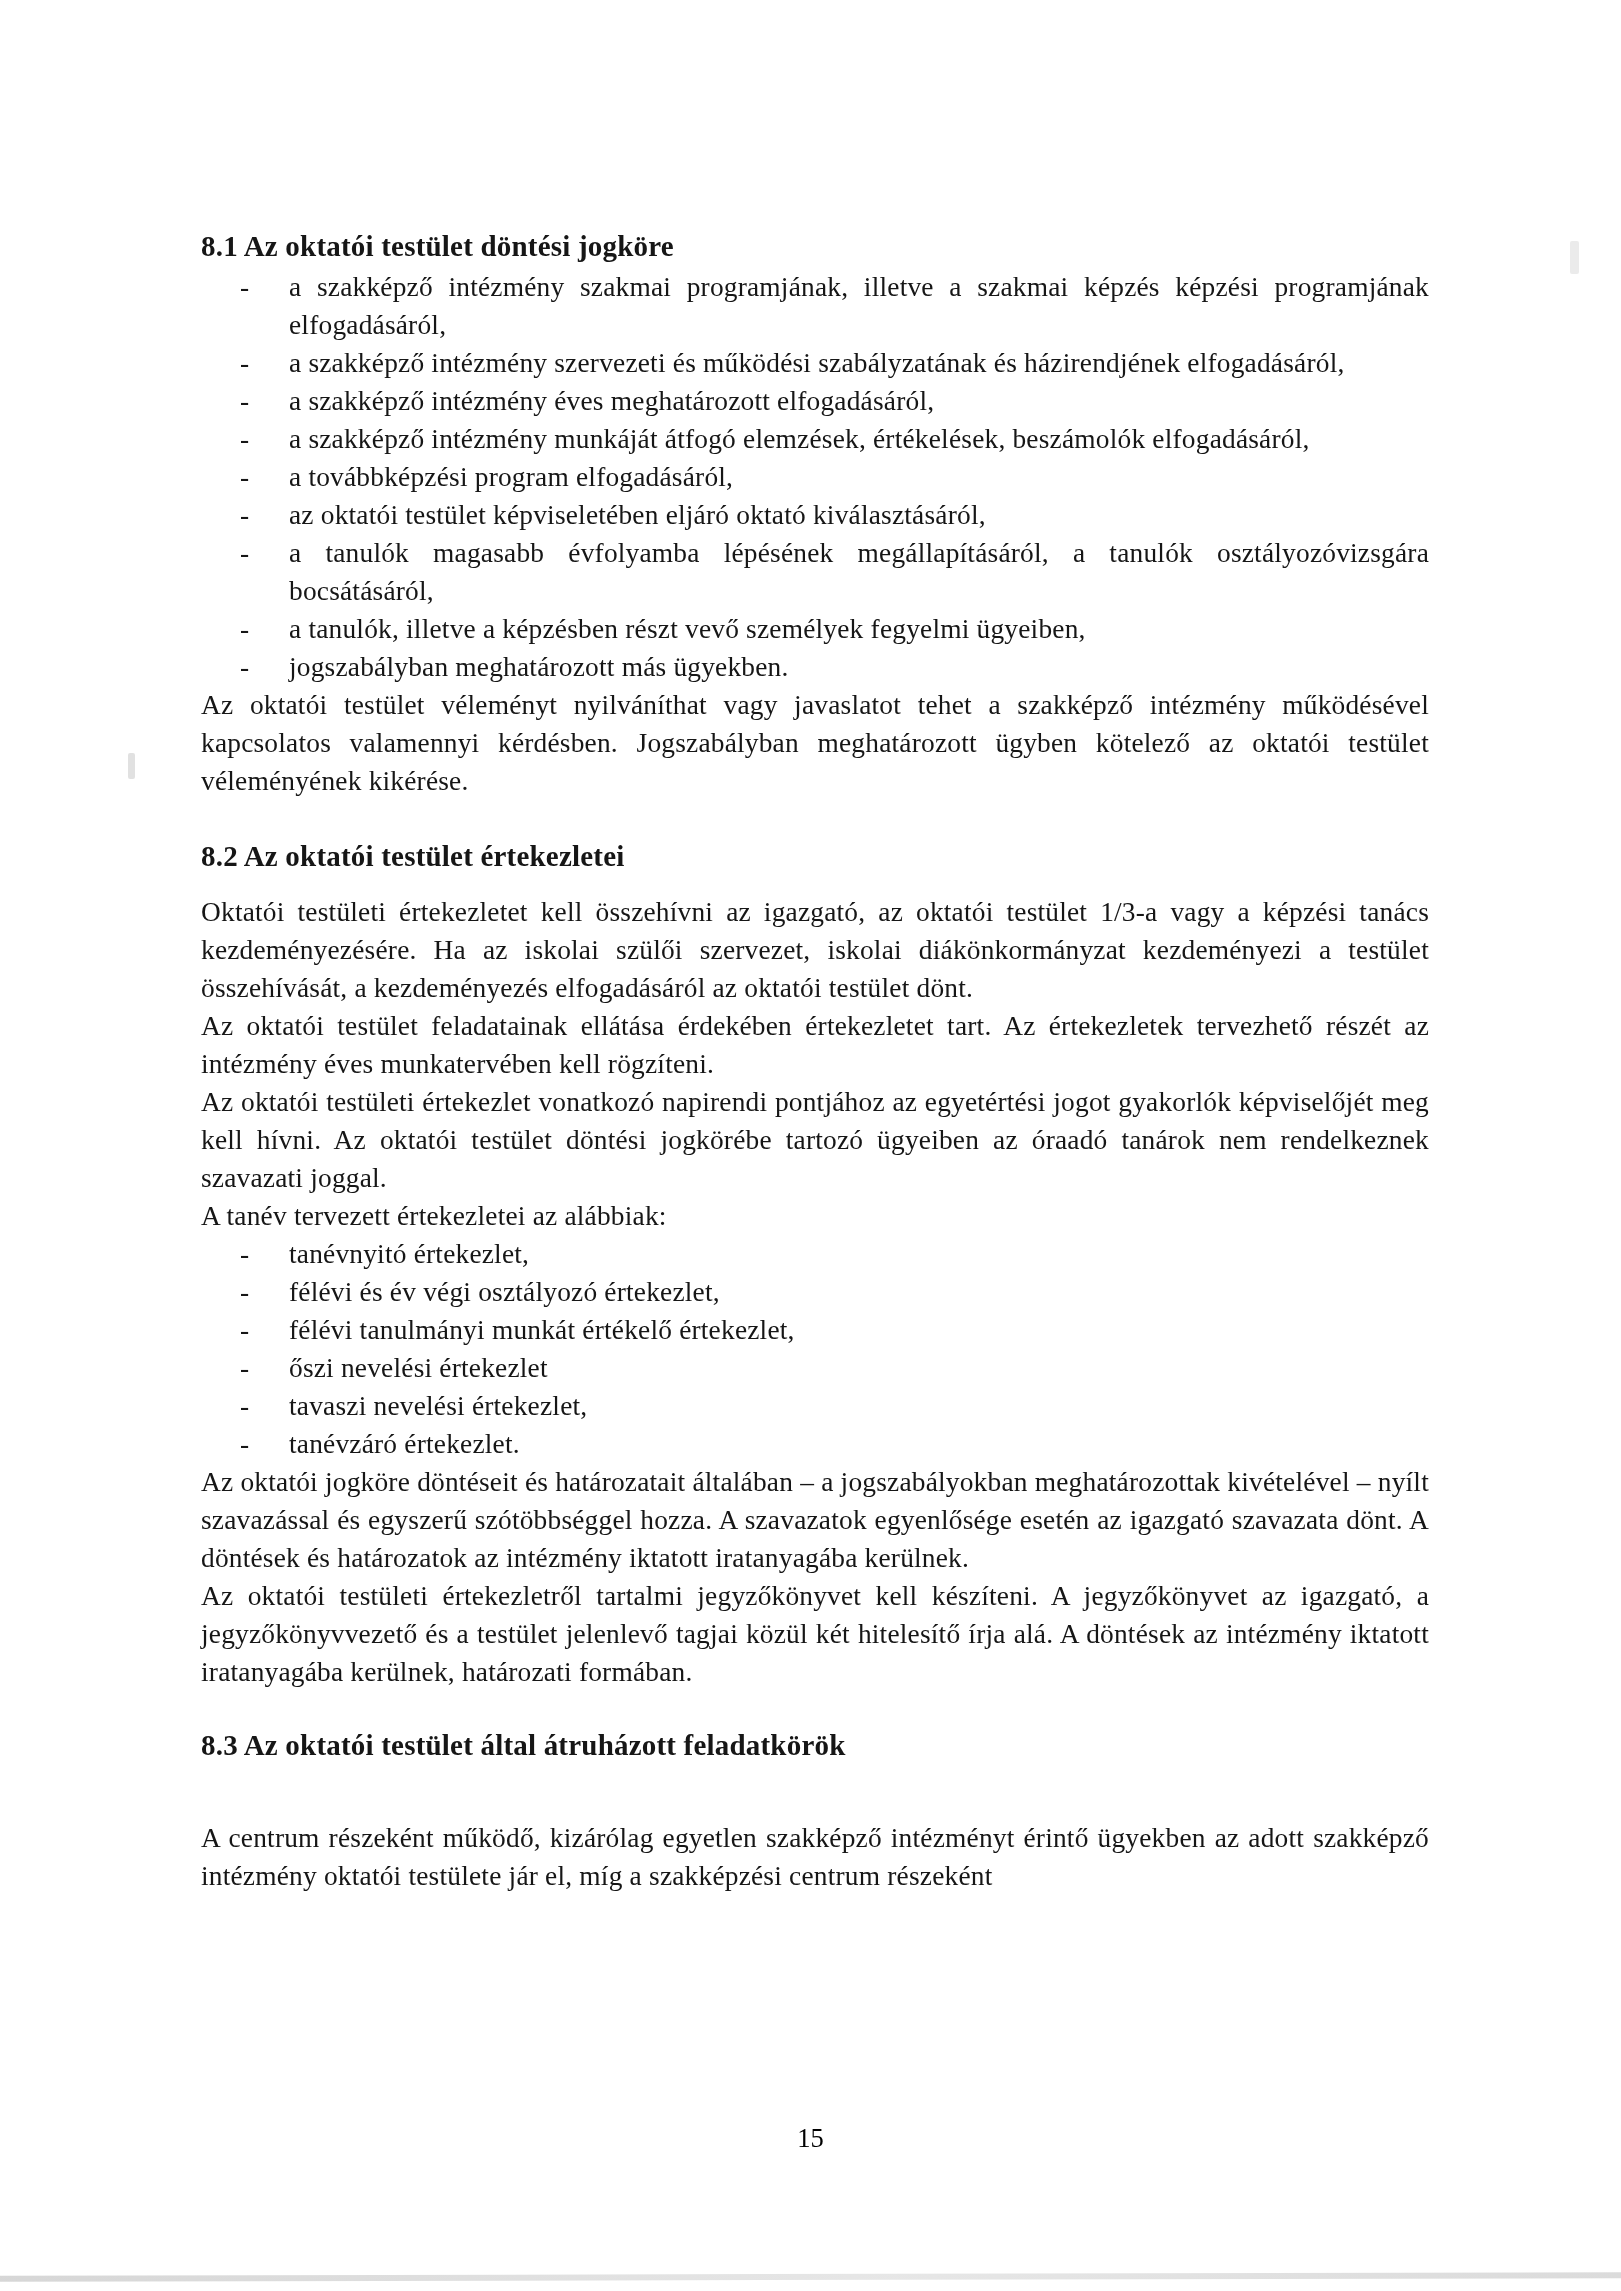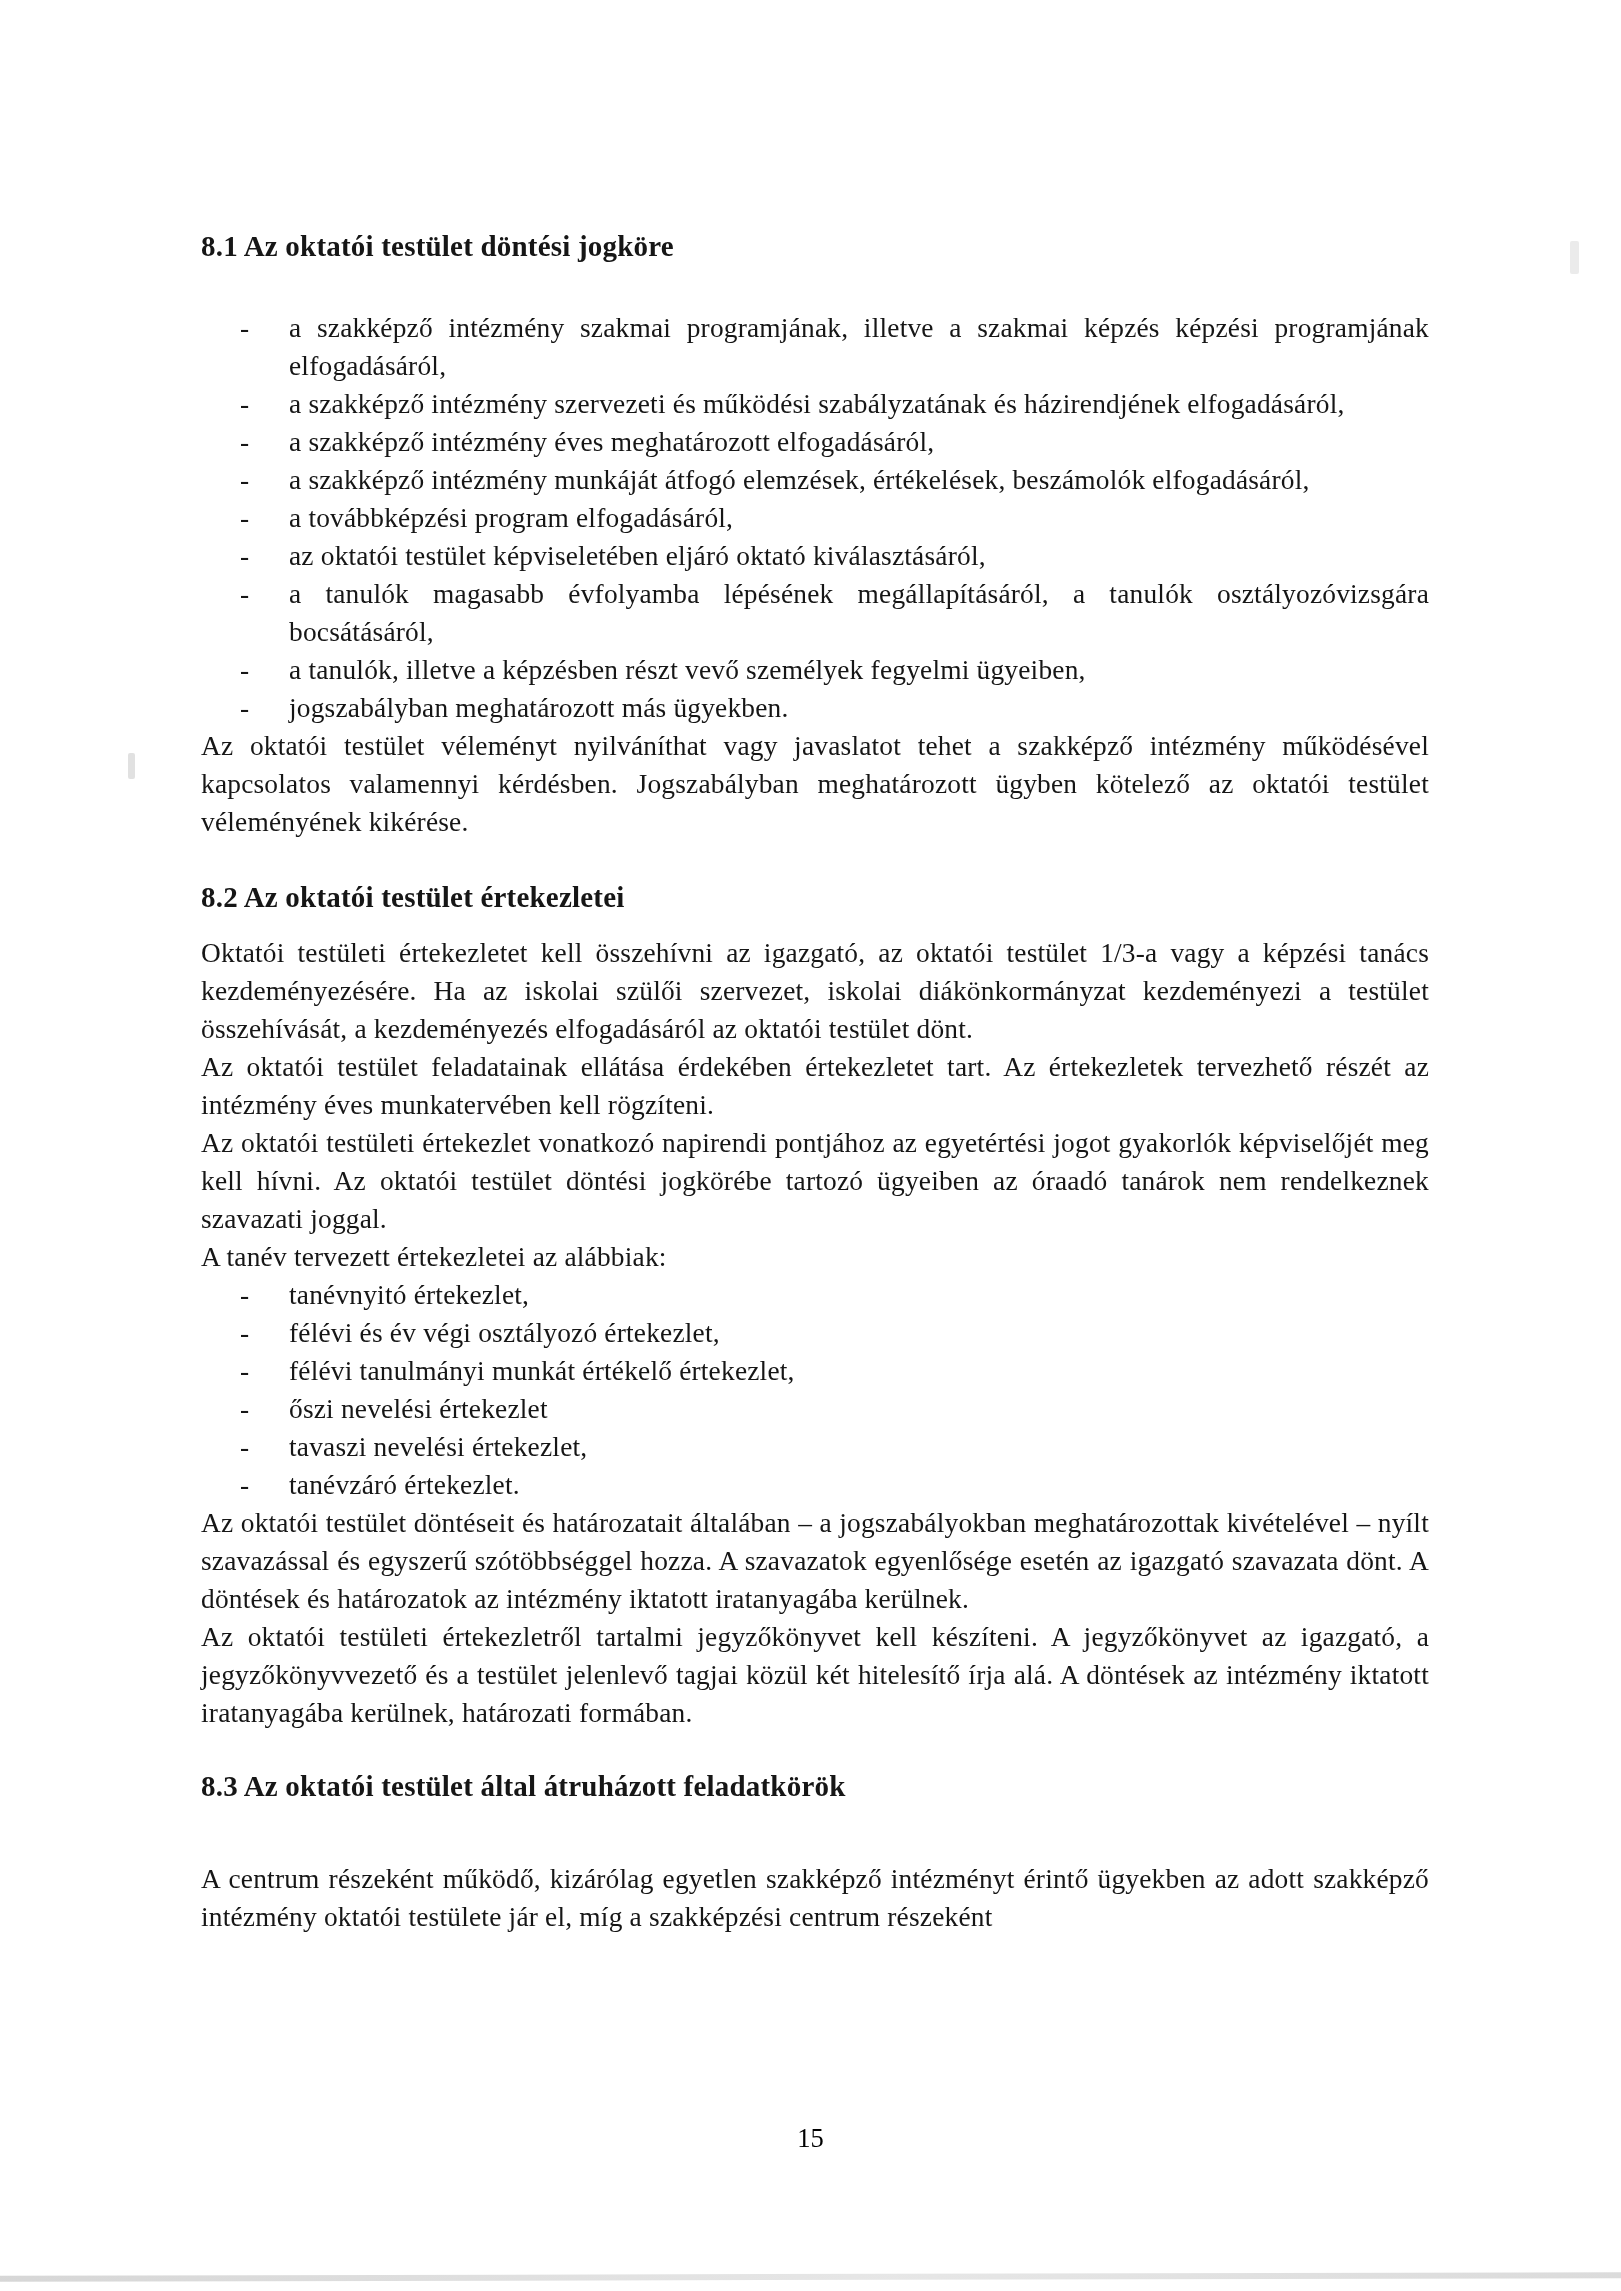--- a/index.html
+++ b/index.html
@@ -23,21 +23,21 @@
     font-size: 27.4px;
     line-height: 38px;
     letter-spacing: 0.2px;
   }
   .heading {
     font-weight: bold;
     font-size: 29px;
     line-height: 43px;
     text-align: left;
   }
-  .h81 { margin-bottom: 41px; }
+  .h81 { }
   .h82 { margin-top: 35px; margin-bottom: 15px; }
   .h83 { margin-top: 33px; margin-bottom: 52px; }
   .para {
     text-align: justify;
   }
   .bullet {
     position: relative;
     padding-left: 88px;
     text-align: justify;
   }
@@ -169,21 +169,21 @@
         <div class="bullet">
           <span class="dash">-</span>
           <span>tavaszi nevelési értekezlet,</span>
         </div>
         <div class="bullet">
           <span class="dash">-</span>
           <span>tanévzáró értekezlet.</span>
         </div>
       </div>
 
-      <div class="para">Az oktatói testület döntéseit és határozatait általában – a jogszabályokban meghatározottak kivételével – nyílt szavazással és egyszerű szótöbbséggel hozza. A szavazatok egyenlősége esetén az igazgató szavazata dönt. A döntések és határozatok az intézmény iktatott iratanyagába kerülnek.</div>
+      <div class="para">Az oktatói jogköre döntéseit és határozatait általában – a jogszabályokban meghatározottak kivételével – nyílt szavazással és egyszerű szótöbbséggel hozza. A szavazatok egyenlősége esetén az igazgató szavazata dönt. A döntések és határozatok az intézmény iktatott iratanyagába kerülnek.</div>
       <div class="para">Az oktatói testületi értekezletről tartalmi jegyzőkönyvet kell készíteni. A jegyzőkönyvet az igazgató, a jegyzőkönyvvezető és a testület jelenlevő tagjai közül két hitelesítő írja alá. A döntések az intézmény iktatott iratanyagába kerülnek, határozati formában.</div>
     </div>
 
     <div>
       <div class="heading h83">8.3 Az oktatói testület által átruházott feladatkörök</div>
       <div class="para">A centrum részeként működő, kizárólag egyetlen szakképző intézményt érintő ügyekben az adott szakképző intézmény oktatói testülete jár el, míg a szakképzési centrum részeként</div>
     </div>
 
   </div>
 

